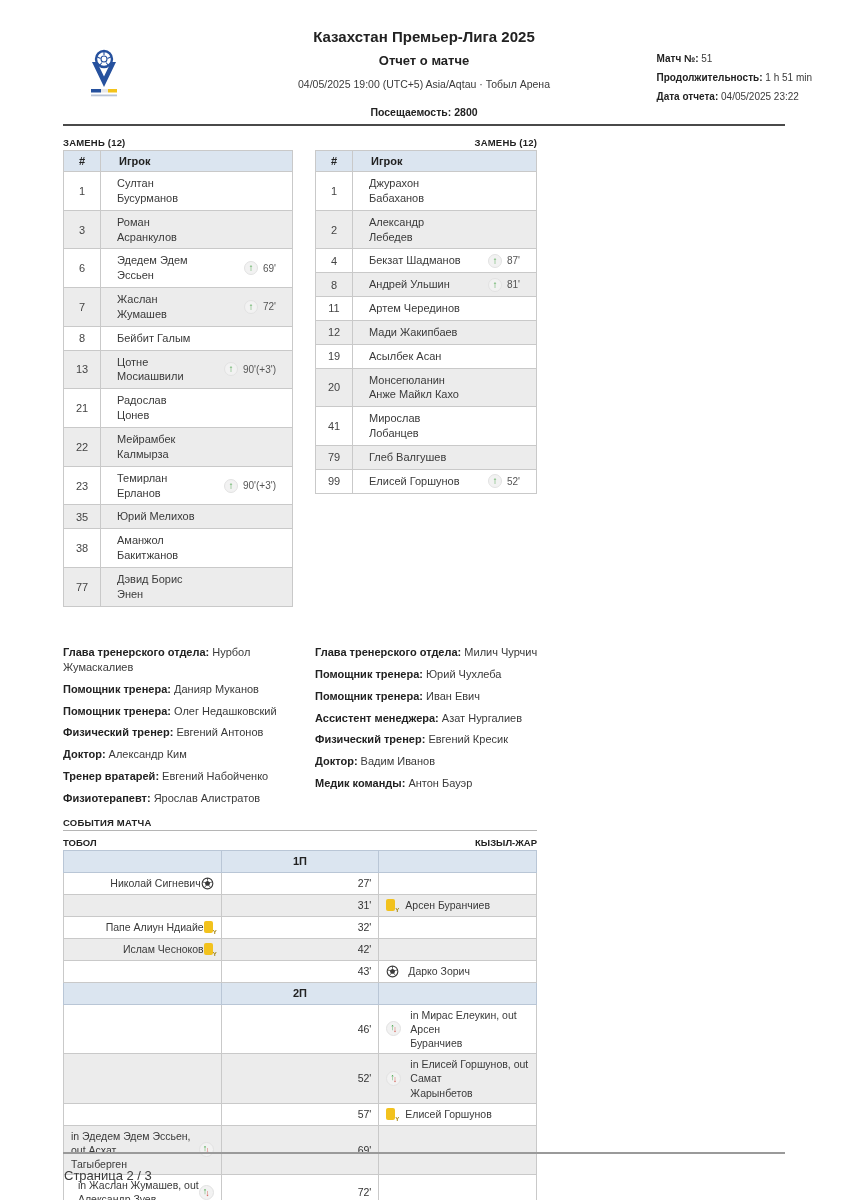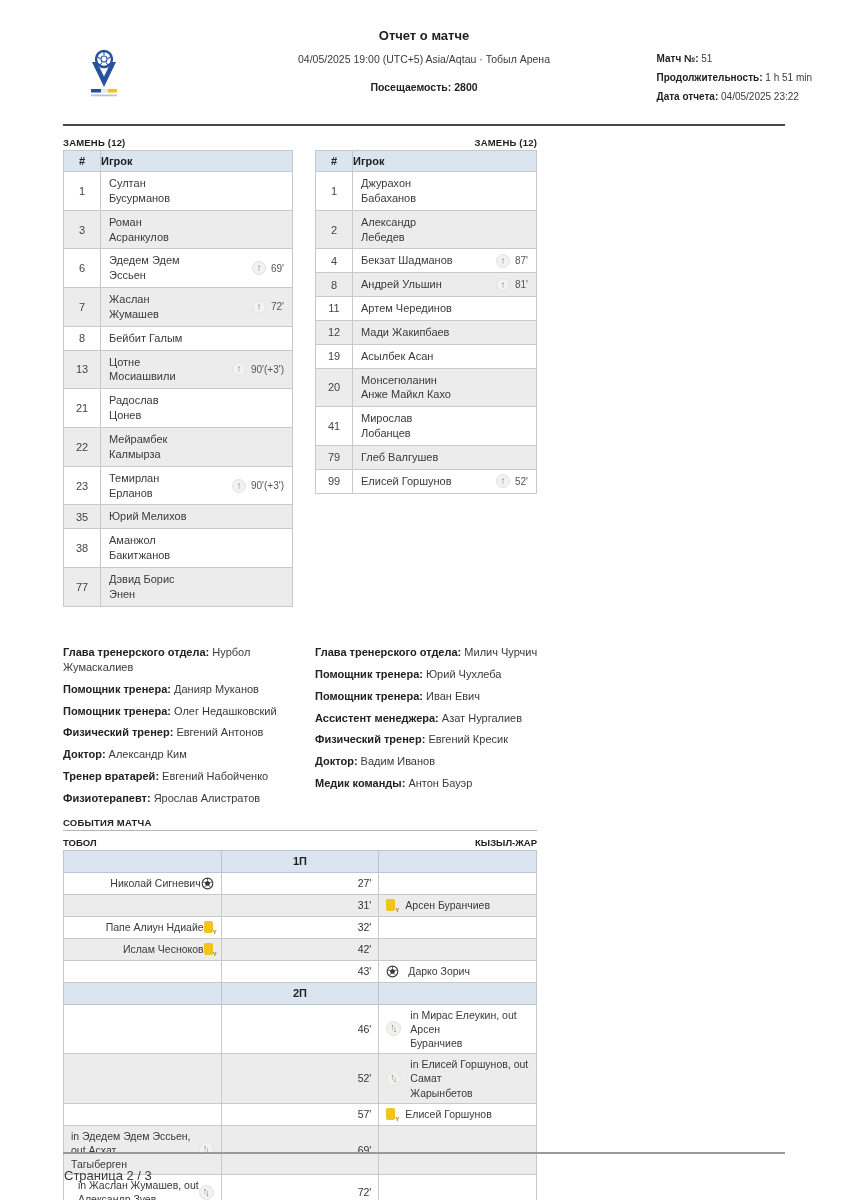--- a/index.html
+++ b/index.html
@@ -21,24 +21,24 @@
 .hrule{position:absolute;left:63px;width:722px;top:124px;border-top:2px solid #4a4a4a}
 
 
 .slabel{position:absolute;top:137px;font-size:9.5px;font-weight:700;color:#222;letter-spacing:.2px}
 .slabel.l{left:63px}
 .slabel.r{left:315px;width:222px;text-align:right}
 table.bench{position:absolute;top:150px;border-collapse:collapse;font-size:11px;border:1px solid #8f8f8f;table-layout:fixed}
 .bench.l{left:63px;width:230px}
 .bench.r{left:315px;width:222px}
 .bench th,.bench td{border:1px solid #c9c9c9;vertical-align:middle}
-.bench thead th{background:#dbe5f0;font-weight:700;text-align:left;color:#222;padding:4px 0;height:21px}
+.bench thead th{background:#dbe5f0;font-weight:700;text-align:left;color:#222;padding:4px 18px;height:21px}
 .bench th.n,.bench td.n{width:37px;text-align:center;padding:4px 2px}
 .bench td.n{color:#444}
-.bench td.p{padding:4px 8px}
+.bench td.p{padding:4px 16px}
 .bench tbody tr:nth-child(even) td{background:#ececec}
 .pwrap{display:flex;align-items:center;justify-content:space-between;min-height:14px}
 .nm{white-space:pre-line;line-height:1.35}
 .bd{display:inline-flex;align-items:center;margin-left:6px;white-space:nowrap}
 .ci{display:inline-flex;width:14px;height:14px;border-radius:50%;background:#f2f2f2;border:1px solid #e2e2e2;
   color:#3fa03f;font-size:10px;line-height:1;align-items:center;justify-content:center;font-weight:700}
 .mi{color:#555;font-size:10px;margin-left:5px}
 
 
 .staff{position:absolute;top:645px;width:242px;font-size:11px}
@@ -90,20 +90,21 @@
       <path d="M18 3v4 M10.5 8.5l4 2 M25.5 8.5l-4 2 M13 18l3-3.5 M23 18l-3-3.5" stroke="#26519e" stroke-width="1.1" fill="none"></path>
       <path d="M6 14 L18 39 L30 14 L25 14 L18 28.5 L11 14 Z" fill="#26519e"></path>
       <rect x="5" y="41" width="10" height="3.5" fill="#26519e"></rect>
       <rect x="15" y="41" width="7" height="3.5" fill="#e8e8e8"></rect>
       <rect x="22" y="41" width="9" height="3.5" fill="#f3c31b"></rect>
       <rect x="5" y="46.5" width="26" height="1.8" fill="#b9c4d6"></rect>
     </svg>
   </div>
 
   <div class="hc">
+    <div class="league">Казахстан Премьер-Лига 2025</div>
     <div class="rtitle">Отчет о матче</div>
     <div class="minfo">04/05/2025 19:00 (UTC+5) Asia/Aqtau  ·  Тобыл Арена</div>
     <div class="att"><b>Посещаемость:</b> <span class="attv">2800</span></div>
   </div>
 
   <div class="hmeta">
     <div><b>Матч №:</b> <span>51</span></div>
     <div><b>Продолжительность:</b> <span>1 h 51 min</span></div>
     <div><b>Дата отчета:</b> <span>04/05/2025 23:22</span></div>
   </div>

